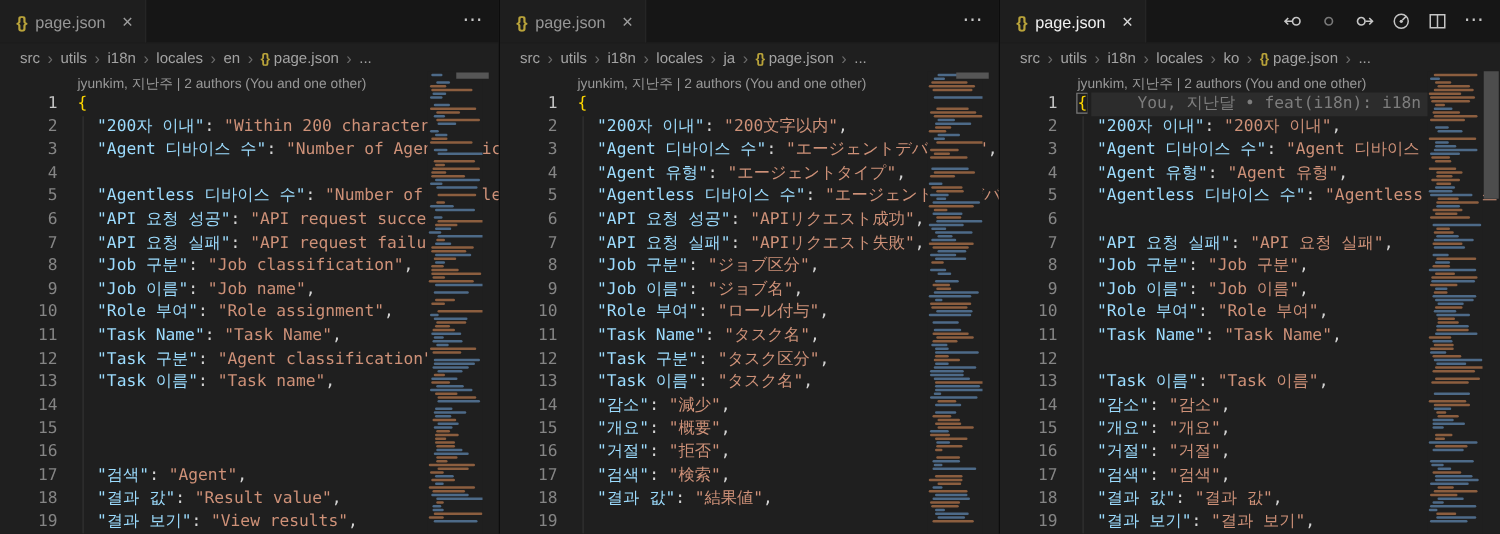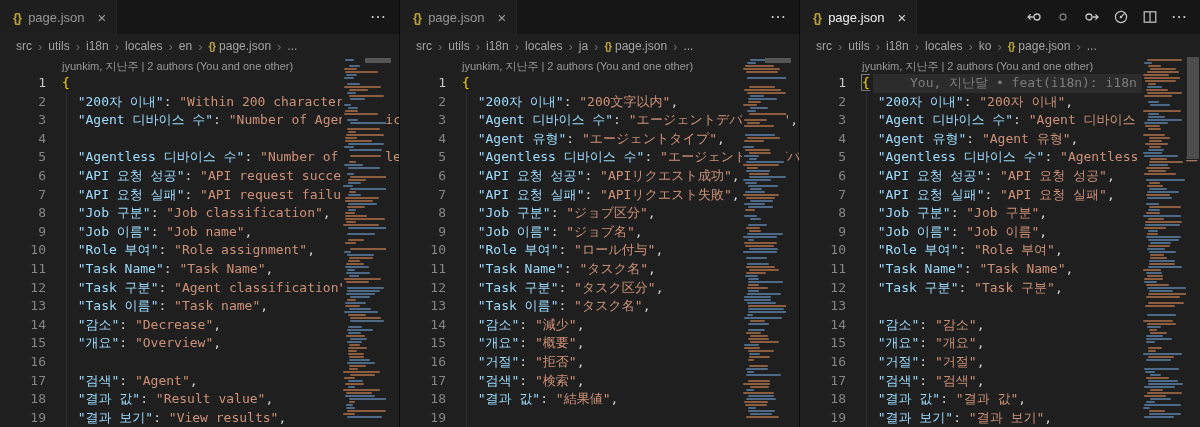--- a/index.html
+++ b/index.html
@@ -94,22 +94,22 @@
         <div class="codeline"><span class="ln">4</span></div>
         <div class="codeline"><span class="ln">5</span><span class="line-content">  <span class="tok-key">Agentless 디바이스 수</span><span class="tok-punct">: </span><span class="tok-str">Number of Agentless devices</span></span></div>
         <div class="codeline"><span class="ln">6</span><span class="line-content">  <span class="tok-key">API 요청 성공</span><span class="tok-punct">: </span><span class="tok-str">API request success</span><span class="tok-punct">,</span></span></div>
         <div class="codeline"><span class="ln">7</span><span class="line-content">  <span class="tok-key">API 요청 실패</span><span class="tok-punct">: </span><span class="tok-str">API request failure</span><span class="tok-punct">,</span></span></div>
         <div class="codeline"><span class="ln">8</span><span class="line-content">  <span class="tok-key">Job 구분</span><span class="tok-punct">: </span><span class="tok-str">Job classification</span><span class="tok-punct">,</span></span></div>
         <div class="codeline"><span class="ln">9</span><span class="line-content">  <span class="tok-key">Job 이름</span><span class="tok-punct">: </span><span class="tok-str">Job name</span><span class="tok-punct">,</span></span></div>
         <div class="codeline"><span class="ln">10</span><span class="line-content">  <span class="tok-key">Role 부여</span><span class="tok-punct">: </span><span class="tok-str">Role assignment</span><span class="tok-punct">,</span></span></div>
         <div class="codeline"><span class="ln">11</span><span class="line-content">  <span class="tok-key">Task Name</span><span class="tok-punct">: </span><span class="tok-str">Task Name</span><span class="tok-punct">,</span></span></div>
         <div class="codeline"><span class="ln">12</span><span class="line-content">  <span class="tok-key">Task 구분</span><span class="tok-punct">: </span><span class="tok-str">Agent classification</span><span class="tok-punct">,</span></span></div>
         <div class="codeline"><span class="ln">13</span><span class="line-content">  <span class="tok-key">Task 이름</span><span class="tok-punct">: </span><span class="tok-str">Task name</span><span class="tok-punct">,</span></span></div>
-        <div class="codeline"><span class="ln">14</span><span class="line-content">  <span class="tok-key">감소</span><span class="tok-punct">: </span><span class="tok-str">Decrease</span><span class="tok-punct">,</span></span></div>
-        <div class="codeline"><span class="ln">15</span><span class="line-content">  <span class="tok-key">개요</span><span class="tok-punct">: </span><span class="tok-str">Overview</span><span class="tok-punct">,</span></span></div>
+        <div class="codeline"><span class="ln">14</span></div>
+        <div class="codeline"><span class="ln">15</span></div>
         <div class="codeline"><span class="ln">16</span></div>
         <div class="codeline"><span class="ln">17</span><span class="line-content">  <span class="tok-key">검색</span><span class="tok-punct">: </span><span class="tok-str">Agent</span><span class="tok-punct">,</span></span></div>
         <div class="codeline"><span class="ln">18</span><span class="line-content">  <span class="tok-key">결과 값</span><span class="tok-punct">: </span><span class="tok-str">Result value</span><span class="tok-punct">,</span></span></div>
         <div class="codeline"><span class="ln">19</span><span class="line-content">  <span class="tok-key">결과 보기</span><span class="tok-punct">: </span><span class="tok-str">View results</span><span class="tok-punct">,</span></span></div>
         <div class="minimap">
           <div class="minirow" style="width:9px;margin-left:3px;background:#56789b;opacity:.85"></div>
           <div class="minirow"></div>
           <div class="minirow" style="width:11px;margin-left:7px;background:#56789b;opacity:.85"></div>
           <div class="minirow" style="width:13px;margin-left:2px;background:#a06a45;opacity:.85"></div>
           <div class="minirow" style="width:33px;margin-left:3px;background:#a06a45;opacity:.85"></div>
@@ -462,28 +462,28 @@
         <span class="crumb"><span>...</span></span>
       </div>
       <div class="editor">
         <div class="guide"></div>
         <div class="codelens">jyunkim, 지난주 | 2 authors (You and one other)</div>
         <div class="codeline"><span class="ln ln-active">1</span><span class="line-content"><span class="tok-brace bracket-box">{</span></span><div class="blame">You, 지난달 • feat(i18n): i18n</div></div>
         <div class="codeline"><span class="ln">2</span><span class="line-content">  <span class="tok-key">200자 이내</span><span class="tok-punct">: </span><span class="tok-str">200자 이내</span><span class="tok-punct">,</span></span></div>
         <div class="codeline"><span class="ln">3</span><span class="line-content">  <span class="tok-key">Agent 디바이스 수</span><span class="tok-punct">: </span><span class="tok-str">Agent 디바이스 수</span><span class="tok-punct">,</span></span></div>
         <div class="codeline"><span class="ln">4</span><span class="line-content">  <span class="tok-key">Agent 유형</span><span class="tok-punct">: </span><span class="tok-str">Agent 유형</span><span class="tok-punct">,</span></span></div>
         <div class="codeline"><span class="ln">5</span><span class="line-content">  <span class="tok-key">Agentless 디바이스 수</span><span class="tok-punct">: </span><span class="tok-str">Agentless 디바이스 수</span></span></div>
-        <div class="codeline"><span class="ln">6</span><span class="line-content">  <span class="tok-key">API 요청 성공</span><span class="tok-punct">: </span><span class="tok-str">API 요청 성공</span><span class="tok-punct">,</span></span></div>
+        <div class="codeline"><span class="ln">6</span></div>
         <div class="codeline"><span class="ln">7</span><span class="line-content">  <span class="tok-key">API 요청 실패</span><span class="tok-punct">: </span><span class="tok-str">API 요청 실패</span><span class="tok-punct">,</span></span></div>
         <div class="codeline"><span class="ln">8</span><span class="line-content">  <span class="tok-key">Job 구분</span><span class="tok-punct">: </span><span class="tok-str">Job 구분</span><span class="tok-punct">,</span></span></div>
         <div class="codeline"><span class="ln">9</span><span class="line-content">  <span class="tok-key">Job 이름</span><span class="tok-punct">: </span><span class="tok-str">Job 이름</span><span class="tok-punct">,</span></span></div>
         <div class="codeline"><span class="ln">10</span><span class="line-content">  <span class="tok-key">Role 부여</span><span class="tok-punct">: </span><span class="tok-str">Role 부여</span><span class="tok-punct">,</span></span></div>
         <div class="codeline"><span class="ln">11</span><span class="line-content">  <span class="tok-key">Task Name</span><span class="tok-punct">: </span><span class="tok-str">Task Name</span><span class="tok-punct">,</span></span></div>
-        <div class="codeline"><span class="ln">12</span><span class="line-content">  <span class="tok-key">Task 구분</span><span class="tok-punct">: </span><span class="tok-str">Task 구분</span><span class="tok-punct">,</span></span></div>
-        <div class="codeline"><span class="ln">13</span></div>
+        <div class="codeline"><span class="ln">12</span></div>
+        <div class="codeline"><span class="ln">13</span><span class="line-content">  <span class="tok-key">Task 이름</span><span class="tok-punct">: </span><span class="tok-str">Task 이름</span><span class="tok-punct">,</span></span></div>
         <div class="codeline"><span class="ln">14</span><span class="line-content">  <span class="tok-key">감소</span><span class="tok-punct">: </span><span class="tok-str">감소</span><span class="tok-punct">,</span></span></div>
         <div class="codeline"><span class="ln">15</span><span class="line-content">  <span class="tok-key">개요</span><span class="tok-punct">: </span><span class="tok-str">개요</span><span class="tok-punct">,</span></span></div>
         <div class="codeline"><span class="ln">16</span><span class="line-content">  <span class="tok-key">거절</span><span class="tok-punct">: </span><span class="tok-str">거절</span><span class="tok-punct">,</span></span></div>
         <div class="codeline"><span class="ln">17</span><span class="line-content">  <span class="tok-key">검색</span><span class="tok-punct">: </span><span class="tok-str">검색</span><span class="tok-punct">,</span></span></div>
         <div class="codeline"><span class="ln">18</span><span class="line-content">  <span class="tok-key">결과 값</span><span class="tok-punct">: </span><span class="tok-str">결과 값</span><span class="tok-punct">,</span></span></div>
         <div class="codeline"><span class="ln">19</span><span class="line-content">  <span class="tok-key">결과 보기</span><span class="tok-punct">: </span><span class="tok-str">결과 보기</span><span class="tok-punct">,</span></span></div>
         <div class="minimap">
           <div class="minirow" style="width:35px;margin-left:5px;background:#a06a45;opacity:.85"></div>
           <div class="minirow" style="width:8px;margin-left:2px;background:#56789b;opacity:.85"></div>
           <div class="minirow" style="width:13px;margin-left:6px;background:#a06a45;opacity:.85"></div>

